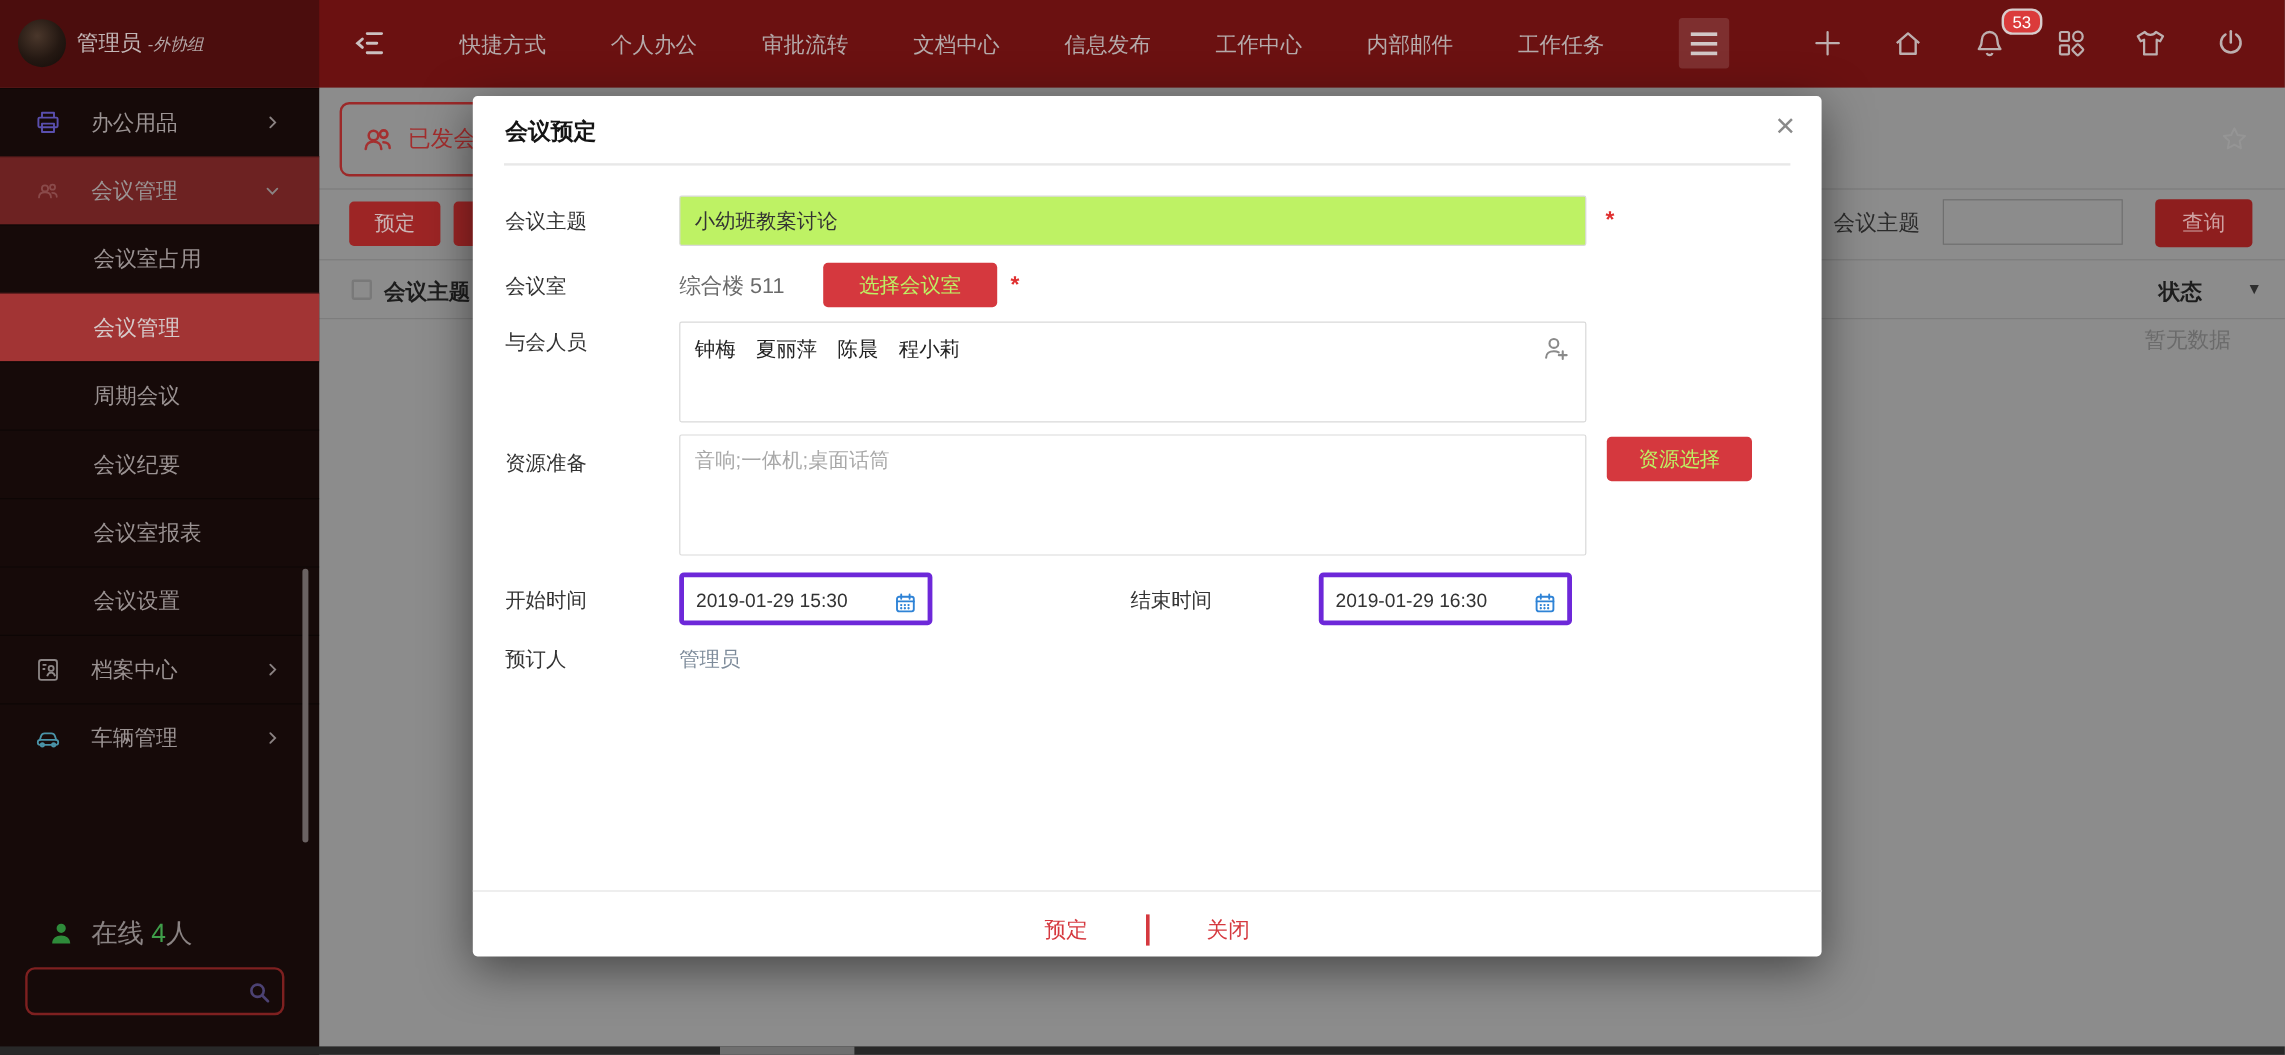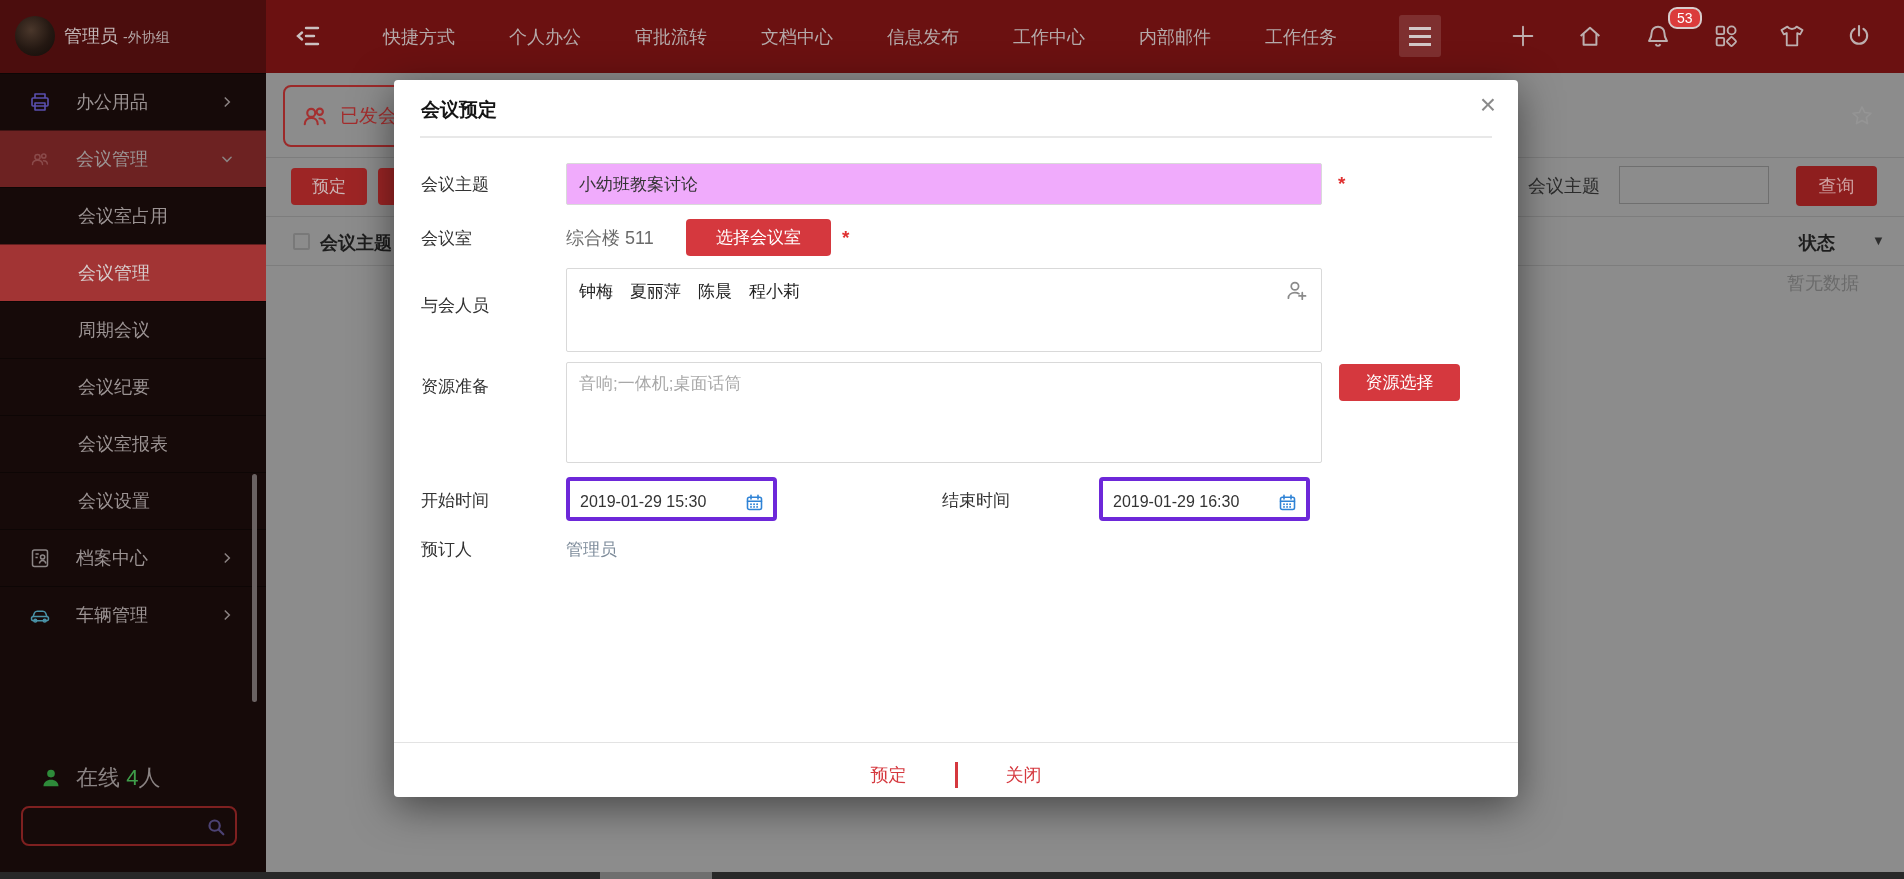--- a/index.html
+++ b/index.html
@@ -6,21 +6,21 @@
   html,body { width:1904px; height:879px; overflow:hidden; background:#8c8c8c;
               font-family:"Liberation Sans","DejaVu Sans",sans-serif; }
   svg { display:block; }
 
   
   #topbar { position:absolute; left:0; top:0; width:1904px; height:73px; background:#6b1111; z-index:3; }
   #topbar-left { position:absolute; left:0; top:0; width:266px; height:73px; background:#4b0d0d; }
   #avatar { position:absolute; left:15px; top:16px; width:40px; height:40px; border-radius:50%;
             background:radial-gradient(circle at 40% 35%, #4a372b 0%, #241812 55%, #120b08 100%); }
   #user-name { position:absolute; left:64px; top:24px; color:#c3b7b7; font-size:18px; white-space:nowrap; }
-  #user-name .grp { font-size:14px; color:#b3a6a6; }
+  #user-name .grp { font-size:14px; color:#b3a6a6;font-style:italic; }
   #collapse-icon { position:absolute; left:294px; top:23px; color:#cbc0c0; }
   #nav { position:absolute; left:383px; top:0; height:73px; display:flex; align-items:center; gap:54px; }
   .nav-item { color:#b5aaaa; font-size:18px; white-space:nowrap; cursor:pointer; }
   #hamburger-box { position:absolute; left:1399px; top:15px; width:42px; height:42px; border-radius:3px;
                    background:rgba(255,255,255,0.13); display:flex; flex-direction:column;
                    justify-content:center; align-items:center; gap:5px; }
   #hamburger-box i { display:block; width:22px; height:3px; background:#d2c7c7; }
   .top-icon { position:absolute; top:22px; color:#bdafaf; cursor:pointer; }
   #badge-53 { position:absolute; left:1668px; top:7px; background:#db3b3b; border:2px solid #d8cdcd;
               border-radius:9px; color:#fff; font-size:14px; line-height:18px; padding:0 7px; z-index:4; }
@@ -72,24 +72,24 @@
 
   
   #modal { position:absolute; left:394px; top:80px; width:1124px; height:717px; background:#fff;
            border-radius:4px; box-shadow:0 10px 40px rgba(0,0,0,0.5); z-index:10; }
   #modal-title { position:absolute; left:27px; top:17px; font-size:19px; font-weight:bold; color:#141414; }
   #modal-close { position:absolute; right:22px; top:8px; font-size:28px; color:#8a8a8a; cursor:pointer;
                  line-height:34px; }
   #modal-hdiv { position:absolute; left:26px; right:26px; top:56px; height:2px; background:#e8e8e8; }
   .f-label { position:absolute; left:27px; font-size:17px; color:#333; white-space:nowrap; }
   .f-input { position:absolute; border:1px solid #d9d9d9; border-radius:2px; font-size:17px; color:#333;
-             padding:0 12px; outline:none; background:#f0abfc; }
+             padding:0 12px; outline:none; background:#bef264; }
   .req { position:absolute; color:#e03030; font-size:19px; font-weight:bold; }
   #room-text { position:absolute; left:172px; top:146px; font-size:18px; color:#6a6a6a; }
-  .red-btn { position:absolute; background:#d5383e; border:none; border-radius:4px; color:#ffffff;
+  .red-btn { position:absolute; background:#d5383e; border:none; border-radius:4px; color:#bef264;
              font-size:17px; cursor:pointer; display:flex; align-items:center; justify-content:center; }
   #attendees-box { position:absolute; left:172px; top:188px; width:756px; height:84px;
                    border:1px solid #d9d9d9; border-radius:2px; }
   #attendees-box .names { position:absolute; left:12px; top:11px; display:flex; gap:17px; }
   #attendees-box .names span { font-size:17px; color:#222; }
   #person-add { position:absolute; right:12px; top:8px; color:#8a8a8a; cursor:pointer; }
   #resource-textarea { position:absolute; left:172px; top:282px; width:756px; height:101px;
                        border:1px solid #d9d9d9; border-radius:2px; resize:none; outline:none;
                        font-family:"Liberation Sans","DejaVu Sans",sans-serif;
                        font-size:17px; padding:9px 12px; color:#333; }
@@ -332,21 +332,21 @@
 
   <span class="f-label" style="top:93px">会议主题</span>
   <input class="f-input" style="left: 172px; top: 83px; width: 756px; height: 42px;" type="text" value="小幼班教案讨论">
   <span class="req" style="left:944px; top:93px">*</span>
 
   <span class="f-label" style="top:147px">会议室</span>
   <span id="room-text">综合楼 511</span>
   <div class="red-btn" style="left:292px; top:139px; width:145px; height:37px">选择会议室</div>
   <span class="req" style="left:448px; top:147px">*</span>
 
-  <span class="f-label" style="top:214px">与会人员</span>
+  <span class="f-label" style="top:194px">与会人员</span>
   <div id="attendees-box">
     <div class="names">
       <span>钟梅</span>
       <span>夏丽萍</span>
       <span>陈晨</span>
       <span>程小莉</span>
     </div>
     <span id="person-add">
       <svg width="26" height="26" viewBox="0 0 24 24" fill="none" stroke="currentColor" stroke-width="1.6" stroke-linecap="round">
           <circle cx="11" cy="8.5" r="3.4"></circle>

